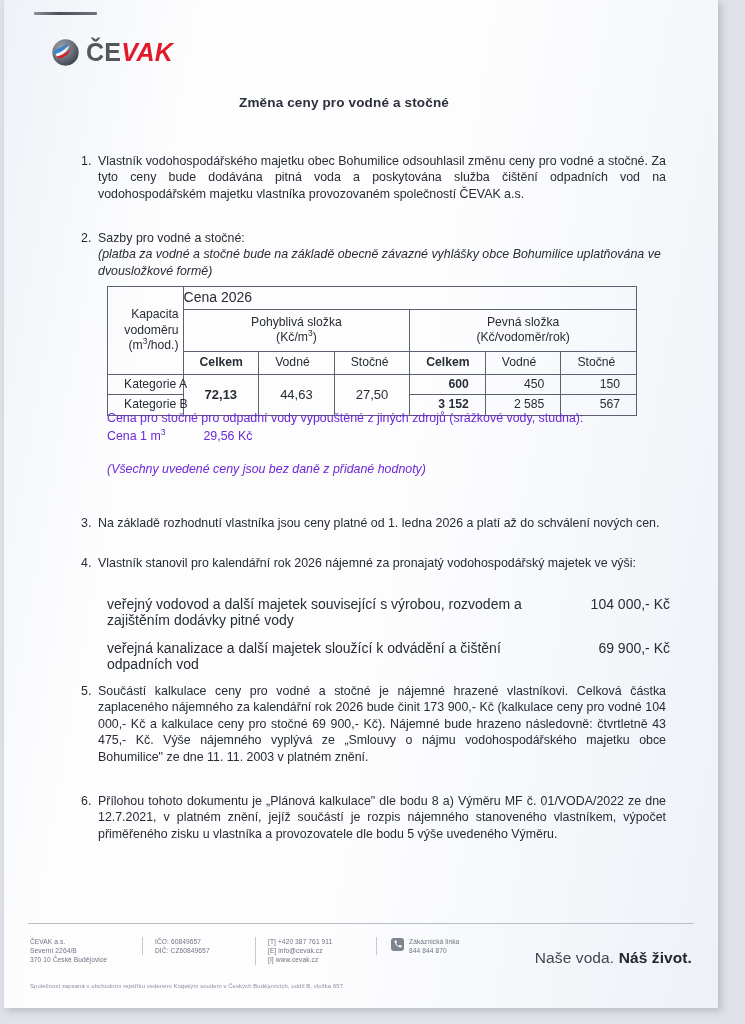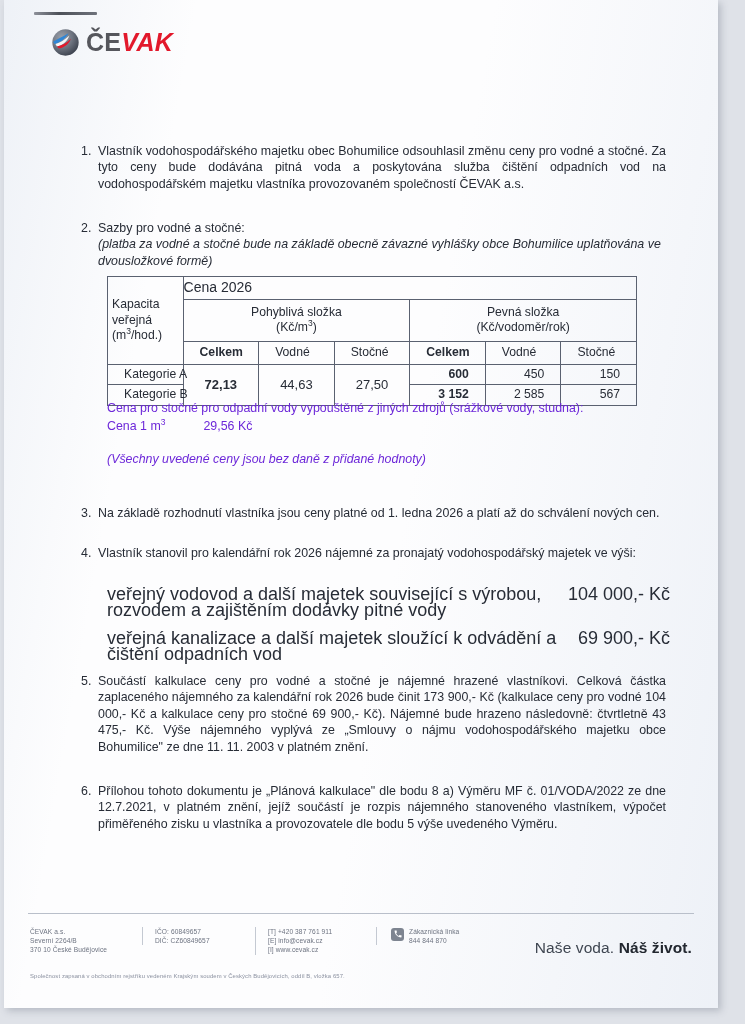--- a/index.html
+++ b/index.html
@@ -45,21 +45,21 @@
     top: 12px;
     width: 63px;
     height: 3px;
     background: linear-gradient(90deg,#8d9099,#4c5058 40%,#6e727b);
     border-radius: 1px;
   }
 
   
   .content {
     position: absolute;
-    left: 0; top: 0;
+    left: 0; top: 10px;
     width: 680px;
     height: 1008px;
   }
 
   
   .logo-wrap {
     position: absolute;
     left: 46px;
     top: 27px;
     display: flex;
@@ -143,21 +143,21 @@
     text-align: left;
     font-weight: bold;
     font-size: 14px;
     padding: 2px 0 3px !important;
   }
   .th-group {
     text-align: center;
     padding: 3px 0 4px !important;
   }
   .th-kapacita {
-    text-align: left;
+    text-align: right;
     padding: 20px 4px !important;
   }
   .th-sub { text-align: left; }
   .th-sub.bold { font-weight: bold !important; }
   .cat-cell { text-align: left; white-space: nowrap; margin-top: 7px; }
   .mid-val {
     text-align: center;
     font-size: 13px;
   }
   .mid-val.bold { font-weight: bold; }
@@ -185,21 +185,21 @@
     display: block;
     font-style: italic;
     margin-top: 16px;
   }
 
   
   .rent-block {
     position: absolute;
     left: 103px;
     width: 563px;
-    font-size: 18px;
+    font-size: 14px;
     line-height: 16.2px;
     color: #272c36;
   }
   #rent1 { top: 586px; }
   #rent2 { top: 630px; }
   .rent-row { display: flex; }
   .rent-desc { flex: 1 1 auto; }
   .rent-amount {
     flex: 0 0 110px;
     text-align: right;
@@ -300,41 +300,42 @@
           <circle cx="20" cy="20" r="17" fill="url(#sphereGrad)"></circle>
           <path d="M4 19 C10 15, 16 13, 24 8 C19 16, 13 20, 6 22 Z" fill="#2f86d6"></path>
           <path d="M7 22 C13 20, 19 17, 25 11 C22 19, 16 24, 9 25 Z" fill="#ffffff" opacity="0.92"></path>
           <path d="M9 25 C15 24, 21 21, 27 15 C24 23, 17 27, 11 27.5 Z" fill="#e2182b"></path>
         </svg>
         <span class="logo-text">
           <span class="logo-ce">ČE</span><span class="logo-vak">VAK</span>
         </span>
       </div>
 
+      <div class="doc-title">Změna ceny pro vodné a stočné</div>
 
       <div class="list-item" id="item1">
         <span class="item-num">1.</span>
         <span class="item-body">Vlastník vodohospodářského majetku obec Bohumilice odsouhlasil změnu ceny pro vodné a stočné. Za tyto ceny bude dodávána pitná voda a poskytována služba čištění odpadních vod na vodohospodářském majetku vlastníka provozovaném společností ČEVAK a.s.</span>
       </div>
 
       <div class="list-item" id="item2">
         <span class="item-num">2.</span>
         <span class="item-body nojust">
           <span>Sazby pro vodné a stočné:</span>
           <span class="sub-note">(platba za vodné a stočné bude na základě obecně závazné vyhlášky obce Bohumilice uplatňována ve dvousložkové formě)</span>
         </span>
       </div>
 
       <div class="price-table-wrap">
         <table class="price-table">
           <tbody>
             <tr>
               <td rowspan="3" class="th-kapacita">
                 <span>Kapacita</span><br>
-                <span>veřejná</span><br>
+                <span>vodoměru</span><br>
                 <span><span>(m</span><sup>3</sup><span>/hod.)</span></span>
               </td>
               <td colspan="6" class="th-cena">Cena 2026</td>
             </tr>
             <tr>
               <td colspan="3" class="th-group">
                 <span>Pohyblivá složka</span><br>
                 <span><span>(Kč/m</span><sup>3</sup><span>)</span></span>
               </td>
               <td colspan="3" class="th-group">

